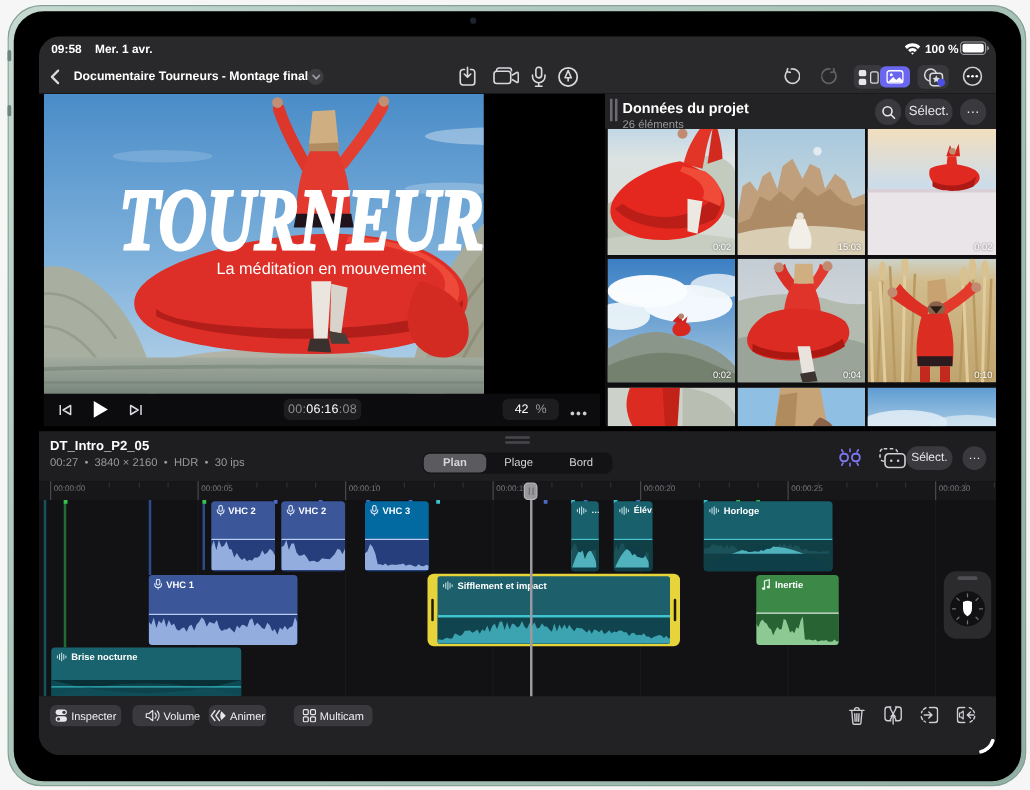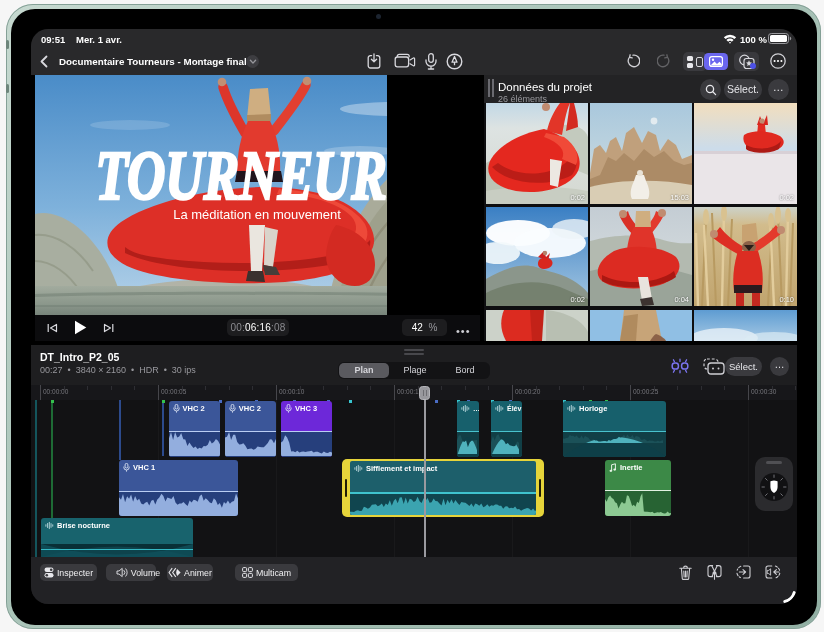--- a/index.html
+++ b/index.html
@@ -47,21 +47,21 @@
 <div class="ipad"></div>
 <div class="bezel"></div>
 
 <div class="abs" style="left:376px;top:14px;width:5px;height:5px;border-radius:50%;background:#1c2430;"></div>
 <div class="abs" style="left:6px;top:40px;width:3px;height:9px;background:#6d857b;border-radius:2px;"></div>
 <div class="abs" style="left:6px;top:84px;width:3px;height:9px;background:#6d857b;border-radius:2px;"></div>
 
 <div class="screen">
 
   <div class="topband"></div>
-  <div class="sbtxt" style="left:10px;font-weight:bold;">09:51</div>
+  <div class="sbtxt" style="left:10px;font-weight:bold;">09:58</div>
   <div class="sbtxt" style="left:45px;">Mer. 1 avr.</div>
   <div class="sbtxt" style="left:709px;">100&nbsp;%</div>
   <svg class="abs" style="left:692px;top:5px;" width="14" height="10" viewBox="0 0 14 10">
     <path d="M0.8 3.2 A8.8 8.8 0 0 1 13.2 3.2 L11.4 5.1 A6.2 6.2 0 0 0 2.6 5.1 Z" fill="#fff"></path>
     <path d="M3.4 5.9 A5.1 5.1 0 0 1 10.6 5.9 L8.8 7.8 A2.5 2.5 0 0 0 5.2 7.8 Z" fill="#fff"></path>
     <path d="M5.9 8.5 A1.6 1.6 0 0 1 8.1 8.5 L7 9.7 Z" fill="#fff"></path>
   </svg>
   <svg class="abs" style="left:737px;top:4px;" width="24" height="11" viewBox="0 0 24 11">
     <rect x="0.5" y="0.5" width="20" height="10" rx="2.8" fill="none" stroke="#9a9a9e"></rect>
     <rect x="2" y="2" width="17" height="7" rx="1.6" fill="#fff"></rect>
@@ -212,21 +212,21 @@
       <div class="tc"><span style="color:#8b8b90;">00:</span><span style="color:#fff;">06:16</span><span style="color:#8b8b90;">:08</span></div>
       <div class="zoompct"><span style="color:#fff;">42</span>&nbsp;&nbsp;<span style="color:#98989d;">%</span></div>
       <div class="abs" style="left:421px;top:10px;color:#cfcfd4;font-size:11px;letter-spacing:1px;">•••</div>
     </div>
   </div>
 
   <div class="browser">
     <div class="bhead"></div>
     <div class="abs" style="left:4px;top:4px;width:2px;height:18px;background:#6a6a70;"></div>
     <div class="abs" style="left:8px;top:4px;width:2px;height:18px;background:#6a6a70;"></div>
-    <div class="abs" style="left:14px;top:6px;font-size:11.5px;font-weight:normal;color:#fff;">Données du projet</div>
+    <div class="abs" style="left:14px;top:6px;font-size:11.5px;font-weight:bold;color:#fff;">Données du projet</div>
     <div class="abs" style="left:14px;top:19px;font-size:9px;color:#98989d;">26 éléments</div>
     <div class="abs" style="left:216px;top:4px;width:21px;height:21px;border-radius:50%;background:#3a3a3e;"></div>
     <svg class="abs" style="left:221px;top:9px;" width="12" height="12" viewBox="0 0 12 12">
       <circle cx="5" cy="5" r="3.6" stroke="#e8e8ec" stroke-width="1.3" fill="none"></circle>
       <path d="M7.8 7.8 L10.6 10.6" stroke="#e8e8ec" stroke-width="1.3" stroke-linecap="round"></path>
     </svg>
     <div class="pill abs" style="left:240px;top:4px;width:38px;height:21px;font-size:10.5px;line-height:21px;">Sélect.</div>
     <div class="pill abs" style="left:284px;top:4px;width:21px;height:21px;border-radius:50%;line-height:17px;font-size:11px;letter-spacing:.5px;">…</div>
 
     <div class="thumb" style="left:2px;top:28px;width:102px;height:101px;"><svg width="102" height="101" viewBox="0 0 102 101">
@@ -497,21 +497,21 @@
           <div class="abs" style="left:0;top:30.5px;width:51px;height:25.5px;background:#263f7c;"></div>
           <div class="abs" style="left:0;top:30.5px;width:51px;height:1px;background:#b9cdf2;"></div>
           <svg class="abs" style="left:0;top:31.5px;" width="51" height="24.5" viewBox="0 0 51 24.5" preserveAspectRatio="none">
             <polygon points="0,24 0.0,5.5 2.0,4.8 4.1,0.0 6.1,7.9 8.2,2.7 10.2,2.7 12.2,9.9 14.3,12.6 16.3,12.3 18.4,11.3 20.4,13.7 22.4,17.2 24.5,16.8 26.5,16.5 28.6,17.7 30.6,16.7 32.6,14.6 34.7,14.9 36.7,15.2 38.8,15.3 40.8,13.3 42.8,11.1 44.9,7.2 46.9,7.6 49.0,11.3 51.0,6.7 51,24" fill="#93aede"></polygon>
           </svg>
           <div class="cliplab"><svg width="7" height="9" viewBox="0 0 7 9" style="flex:none">
               <rect x="2.1" y="0.4" width="2.8" height="4.6" rx="1.4" stroke="#dfe6f5" stroke-width="0.9" fill="none"></rect>
               <path d="M0.8 3.6 v0.7 a2.7 2.7 0 0 0 5.4 0 v-0.7 M3.5 7.2 V8.6" stroke="#dfe6f5" stroke-width="0.9" fill="none"></path>
             </svg>VHC 2</div>
         </div>
-      <div class="clip" style="left:250px;top:0.5px;width:51px;height:56px;background:#6d28d9;">
+      <div class="clip" style="left:261px;top:0.5px;width:51px;height:56px;background:#0369a1;">
           <div class="abs" style="left:0;top:30.5px;width:51px;height:25.5px;background:#263f7c;"></div>
           <div class="abs" style="left:0;top:30.5px;width:51px;height:1px;background:#b9cdf2;"></div>
           <svg class="abs" style="left:0;top:31.5px;" width="51" height="24.5" viewBox="0 0 51 24.5" preserveAspectRatio="none">
             <polygon points="0,24 0.0,10.6 2.0,9.0 4.1,3.2 6.1,5.5 8.2,10.5 10.2,19.4 12.2,19.3 14.3,20.2 16.3,18.8 18.4,20.5 20.4,19.8 22.4,19.6 24.5,19.9 26.5,19.5 28.6,19.3 30.6,18.8 32.6,20.5 34.7,19.7 36.7,19.7 38.8,20.7 40.8,21.4 42.8,19.4 44.9,20.8 46.9,20.9 49.0,19.8 51.0,20.5 51,24" fill="#93aede"></polygon>
           </svg>
           <div class="cliplab"><svg width="7" height="9" viewBox="0 0 7 9" style="flex:none">
               <rect x="2.1" y="0.4" width="2.8" height="4.6" rx="1.4" stroke="#dfe6f5" stroke-width="0.9" fill="none"></rect>
               <path d="M0.8 3.6 v0.7 a2.7 2.7 0 0 0 5.4 0 v-0.7 M3.5 7.2 V8.6" stroke="#dfe6f5" stroke-width="0.9" fill="none"></path>
             </svg>VHC 3</div>
         </div>

